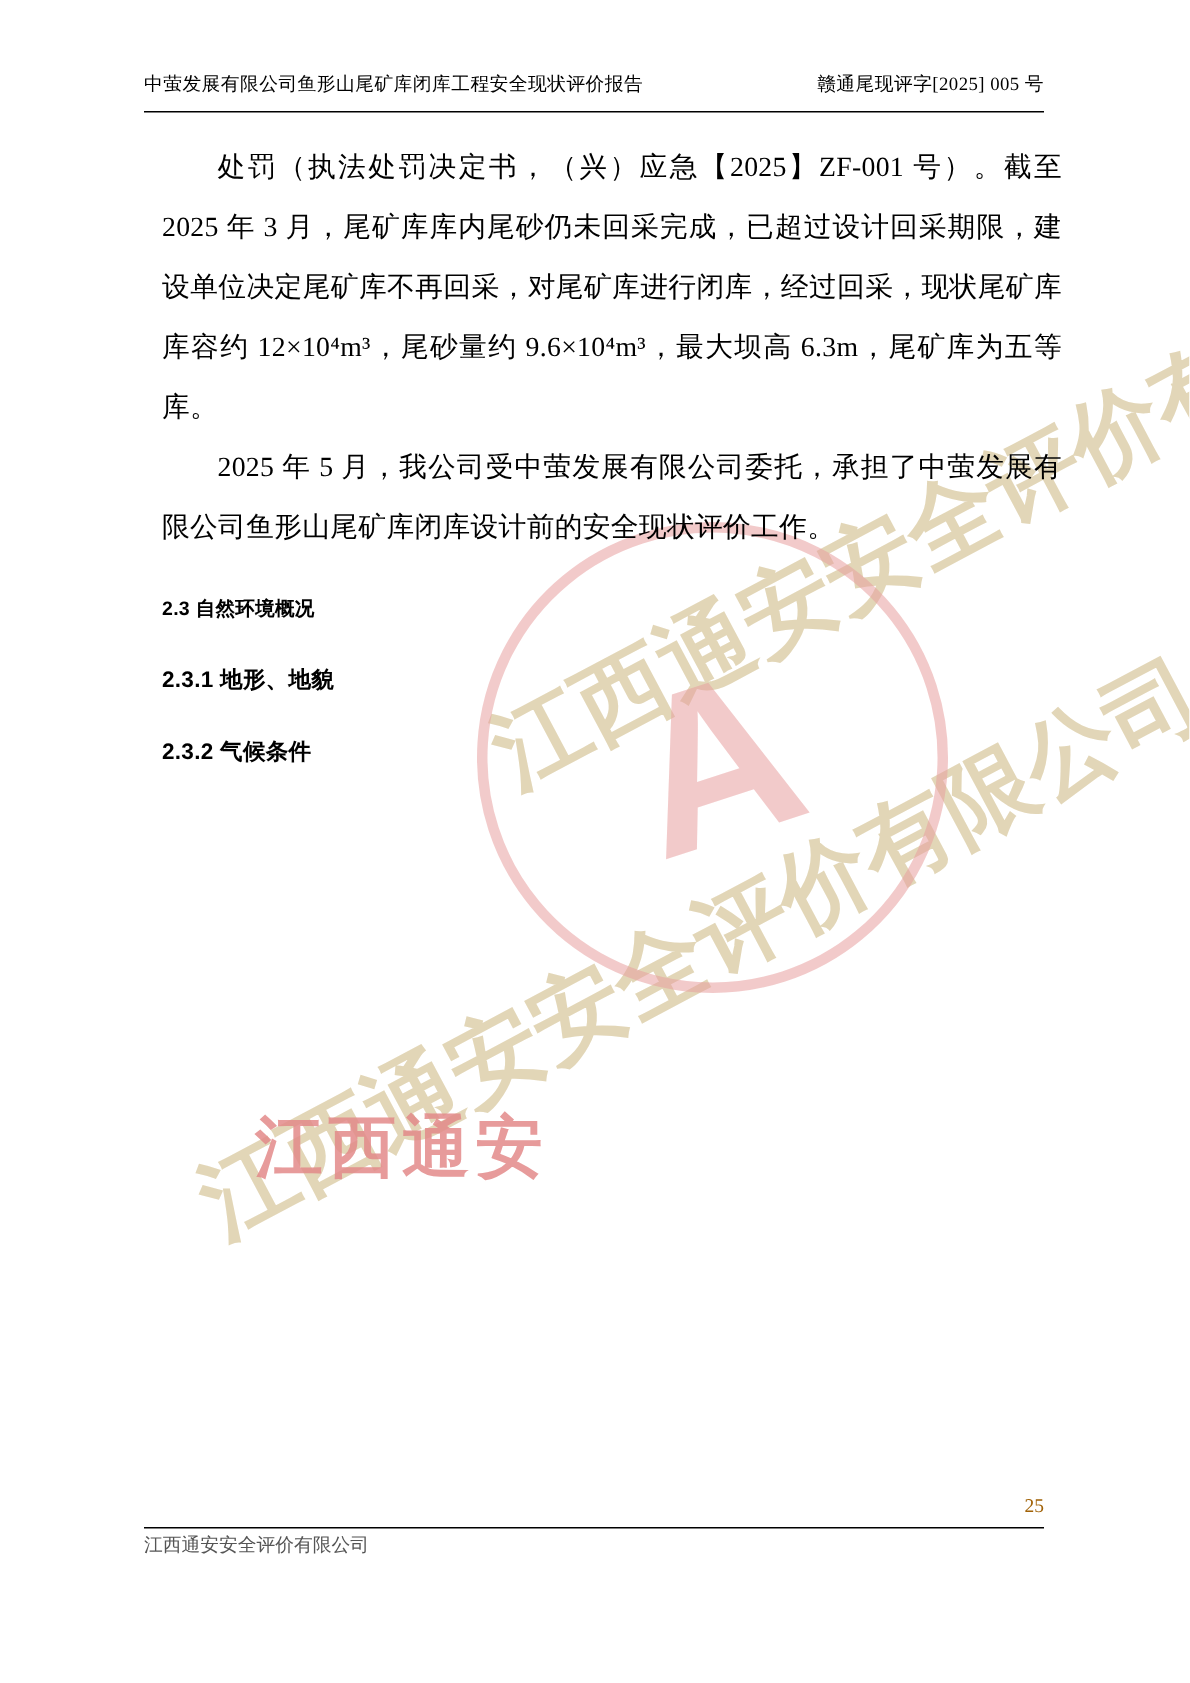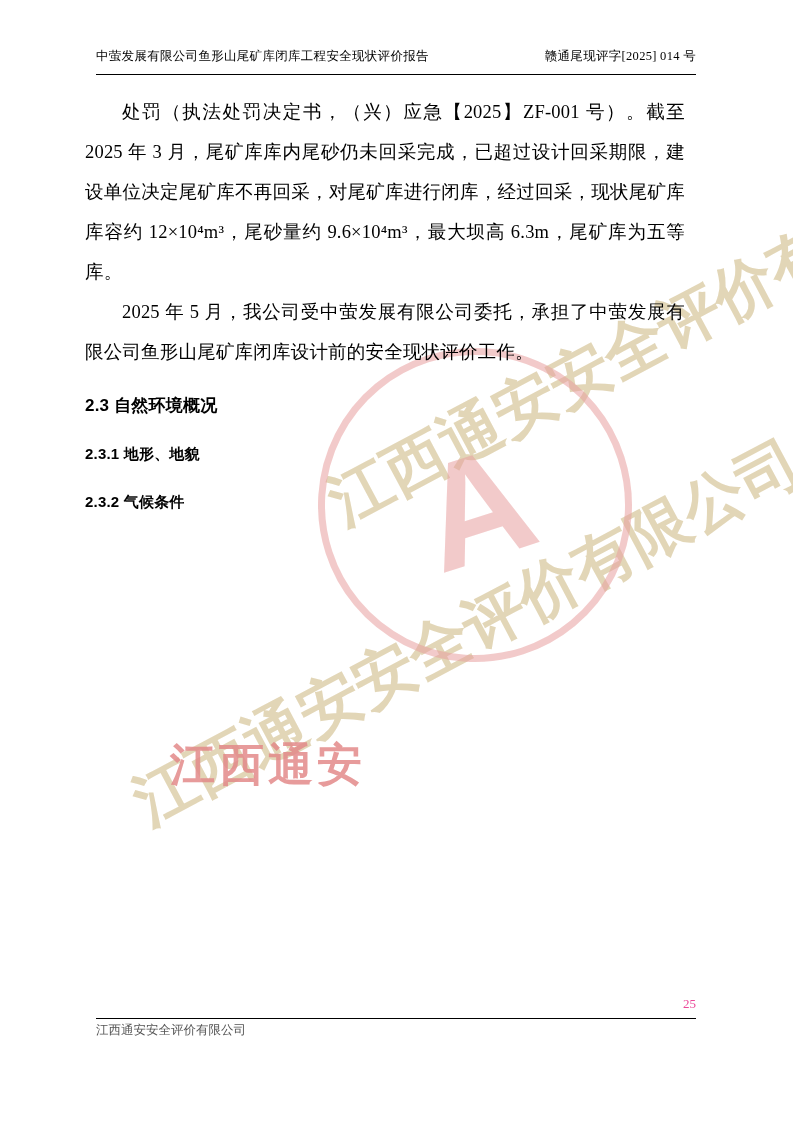--- a/index.html
+++ b/index.html
@@ -109,38 +109,38 @@
     position: absolute;
     left: 96px;
     top: 74px;
     width: 600px;
     height: 1px;
     background: #000;
   }
 
   .body-area {
     position: absolute;
-    left: 85px;
+    left: 108px;
     top: 92px;
     width: 600px;
   }
 
   p.para {
     margin: 0 0 0 0;
     font-size: 18.5px;
     line-height: 40px;
     text-align: justify;
     text-justify: inter-ideograph;
     text-indent: 2em;
     letter-spacing: .2px;
   }
 
   h2.heading {
     margin: 14px 0 2px 0;
-    font-size: 17px;
+    font-size: 13px;
     line-height: 40px;
     font-weight: bold;
     font-family: "Liberation Sans", "DejaVu Sans", sans-serif;
     letter-spacing: .2px;
   }
   h3.heading3 {
     margin: 8px 0 2px 0;
     font-size: 15px;
     line-height: 40px;
     font-weight: bold;
@@ -167,42 +167,42 @@
     font-size: 12.5px;
     color: #555;
   }
   .page-number {
     position: absolute;
     left: 96px;
     top: 996px;
     width: 600px;
     text-align: right;
     font-size: 13px;
-    color: #ec4899;
+    color: #a16207;
   }
 </style>
 </head>
 <body>
 
 <div class="page">
 
   <div class="watermark">
     <div class="wm-text1">江西通安安全评价有限公司</div>
     <div class="wm-text2">江西通安安全评价有限公司</div>
     <div class="wm-seal">
       <div class="wm-seal-inner">A</div>
     </div>
     <div class="wm-text3">江西通安</div>
   </div>
 
   <div class="content">
 
     <div class="header">
       <span>中萤发展有限公司鱼形山尾矿库闭库工程安全现状评价报告</span>
-      <span>赣通尾现评字[2025] 014 号</span>
+      <span>赣通尾现评字[2025] 005 号</span>
     </div>
     <div class="header-rule"></div>
 
     <div class="body-area">
       <p class="para">处罚（执法处罚决定书，（兴）应急【2025】ZF-001 号）。截至 2025 年 3 月，尾矿库库内尾砂仍未回采完成，已超过设计回采期限，建设单位决定尾矿库不再回采，对尾矿库进行闭库，经过回采，现状尾矿库库容约 12×10⁴m³，尾砂量约 9.6×10⁴m³，最大坝高 6.3m，尾矿库为五等库。</p>
       <p class="para">2025 年 5 月，我公司受中萤发展有限公司委托，承担了中萤发展有限公司鱼形山尾矿库闭库设计前的安全现状评价工作。</p>
       <h2 class="heading">2.3 自然环境概况</h2>
       <h3 class="heading3">2.3.1 地形、地貌</h3>
       <h3 class="heading3">2.3.2 气候条件</h3>
     </div>

